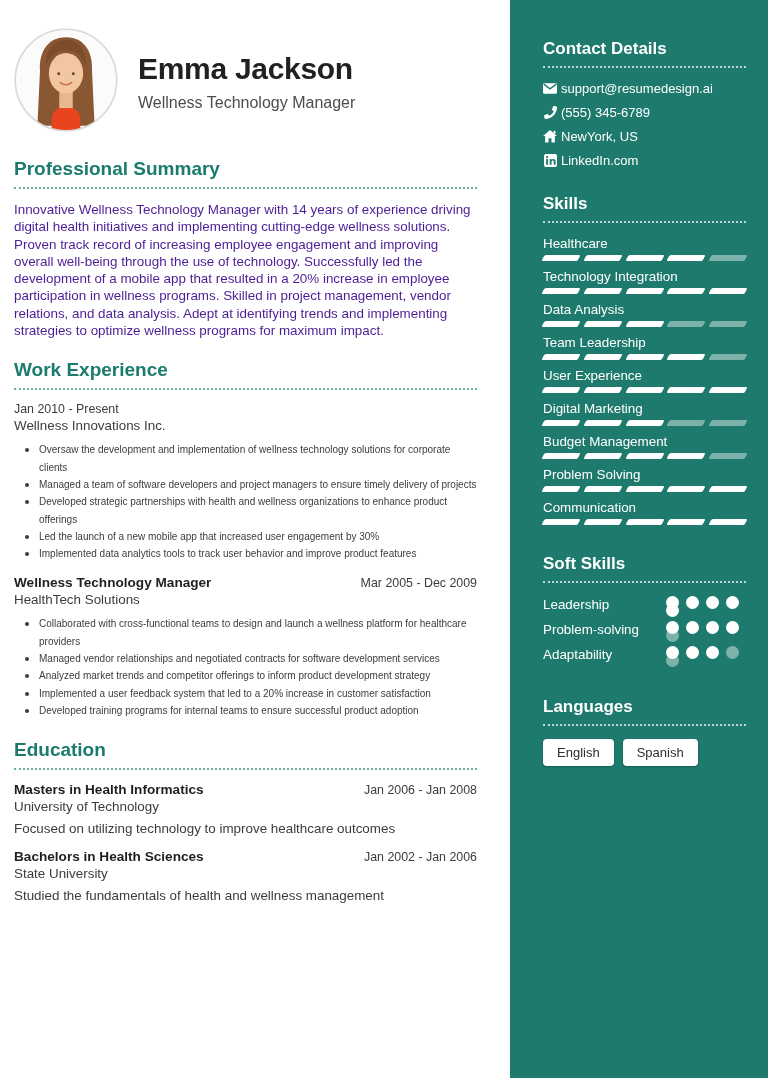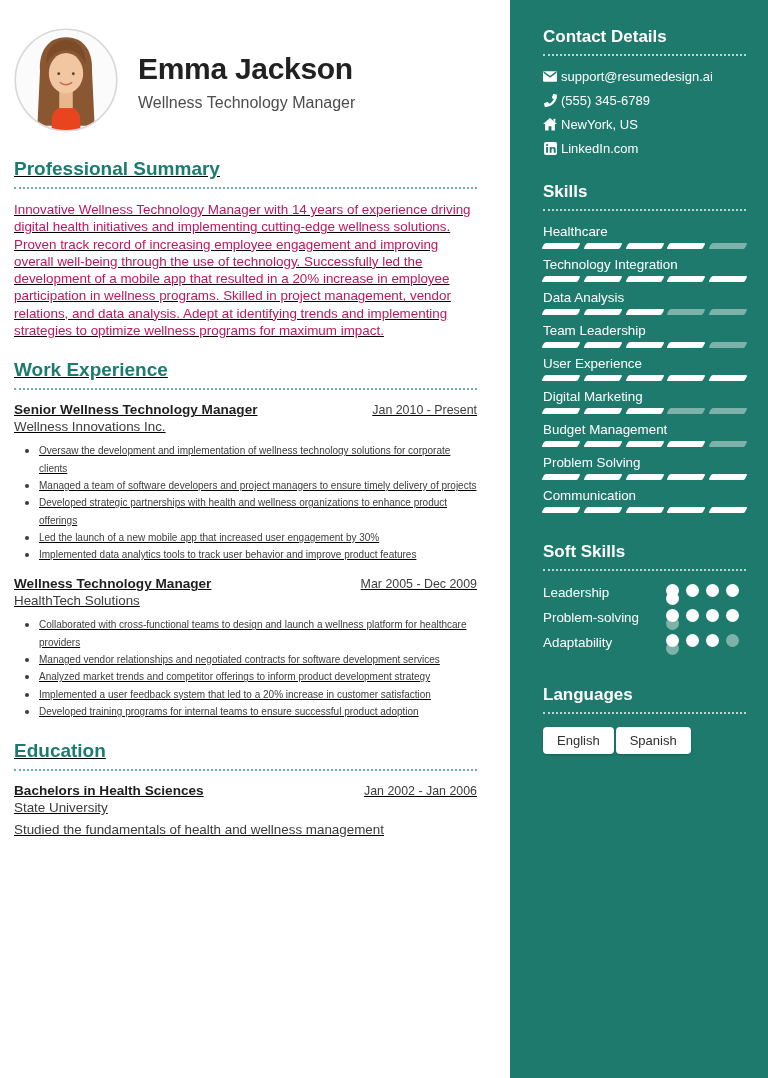--- a/index.html
+++ b/index.html
@@ -9,66 +9,66 @@
 
   
   .main { position:absolute; left:0; top:0; width:510px; height:1078px; padding:28px 33px 0 14px; }
 
   .header { display:flex; align-items:center; gap:20px; margin-bottom:26px; }
   .avatar-wrap { width:104px; height:104px; flex-shrink:0; }
   .name-block { padding-top:4px; }
   .name { font-size:30px; font-weight:700; color:#212121; letter-spacing:-0.3px; margin-bottom:8px; }
   .subtitle { font-size:16px; color:#4c4c4c; }
 
-  .sec { margin-bottom:20px;text-decoration:underline; }
+  .sec { margin-bottom:20px; }
   .sec-title { font-size:19px; font-weight:700; color:#1a7b6e; padding-bottom:7px;
                border-bottom:2px dotted rgba(32,130,117,0.65); margin-bottom:12px; }
 
-  .summary-text { font-size:13.4px; line-height:17.3px; color:#be185d; }
+  .summary-text { font-size:13.4px; line-height:17.3px; color:#4c1d95; }
 
   .job { margin-bottom:13px; }
   .job-head { display:flex; justify-content:space-between; align-items:baseline; }
   .job-title { font-size:13.6px; font-weight:700; color:#1f1f1f; }
   .job-dates { font-size:12.4px; color:#3d3d3d; white-space:nowrap; }
   .job-company { font-size:13.4px; color:#3c3c3c; margin-top:2px; }
   .job-bullets { margin-top:8px; padding-left:25px; }
   .job-bullets li { font-size:10px; line-height:17.3px; color:#3c3c3c; }
   .job-bullets li::marker { color:#3c3c3c; font-size:12px; }
 
   .edu { margin-bottom:13px; }
   .edu-school { font-size:13.4px; color:#3c3c3c; margin-top:2px; }
   .edu-desc { font-size:13.4px; color:#3c3c3c; margin-top:7px; }
 
   
   .sidebar { position:absolute; left:510px; top:0; width:258px; height:1078px;
              background:#1e7a6d; color:#ffffff; padding:27px 22px 0 33px; }
   .sb-title { font-size:17px; font-weight:700; color:#ffffff; padding-bottom:7px;
               border-bottom:2px dotted rgba(255,255,255,0.7); margin-bottom:13px; }
-  .sb-sec { margin-bottom:26px; }
+  .sb-sec { margin-bottom:26px;margin-top:12px; }
 
   .contact-item { display:flex; align-items:center; gap:4px; margin-bottom:9px; }
   .ci-icon { width:14px; height:14px; flex-shrink:0; display:flex; align-items:center; justify-content:center; }
   .ci-icon svg { display:block; }
   .ci-text { font-size:13px; color:#ffffff; }
 
   .skill { margin-bottom:8px; }
   .skill-label { font-size:13.4px; line-height:16px; color:#ffffff; }
   .skill-bar { display:flex; gap:6px; margin-top:3px; height:6px; }
   .seg { flex:1; height:6px; border-radius:1.5px; transform:skewX(-28deg); background:rgba(255,255,255,0.42); }
   .seg.filled { background:#ffffff; }
 
   .softskill { display:flex; margin-bottom:4px; }
   .ss-label { flex:1; font-size:13.4px; line-height:17px; color:#ffffff; padding-right:6px; }
   .ss-dots { width:80px; flex-shrink:0; position:relative; height:21px; font-size:0; }
   .ss-dot { display:inline-block; width:13px; height:13px; border-radius:50%;
             margin-right:7px; background:rgba(255,255,255,0.42); }
   .ss-dot.filled { background:#ffffff; }
   .ss-dot.dot5 { position:absolute; left:0; top:8px; margin:0; }
 
-  .lang-row { display:flex; gap:2px; margin-top:3px;align-items:flex-end; }
+  .lang-row { display:flex; gap:9px; margin-top:3px;align-items:flex-end; }
   .lang-pill { background:#ffffff; color:#2e2e2e; font-size:13px; padding:6px 14px;
                border-radius:4px; box-shadow:0 1px 2px rgba(0,0,0,0.25); }
 </style>
 </head>
 <body>
 
 <div class="page">
 
   <div class="main">
 
@@ -103,21 +103,20 @@
     <div class="sec">
       <div class="sec-title">Professional Summary</div>
       <p class="summary-text">Innovative Wellness Technology Manager with 14 years of experience driving digital health initiatives and implementing cutting-edge wellness solutions. Proven track record of increasing employee engagement and improving overall well-being through the use of technology. Successfully led the development of a mobile app that resulted in a 20% increase in employee participation in wellness programs. Skilled in project management, vendor relations, and data analysis. Adept at identifying trends and implementing strategies to optimize wellness programs for maximum impact.</p>
     </div>
 
     <div class="sec">
       <div class="sec-title">Work Experience</div>
       <div id="job-list">
   <div class="job">
     <div class="job-head">
-      <span class="job-title">Senior Wellness Technology Manager</span>
       <span class="job-dates">Jan 2010 - Present</span>
     </div>
     <div class="job-company">Wellness Innovations Inc.</div>
     <ul class="job-bullets">
               <li>Oversaw the development and implementation of wellness technology solutions for corporate clients</li>
               <li>Managed a team of software developers and project managers to ensure timely delivery of projects</li>
               <li>Developed strategic partnerships with health and wellness organizations to enhance product offerings</li>
               <li>Led the launch of a new mobile app that increased user engagement by 30%</li>
               <li>Implemented data analytics tools to track user behavior and improve product features</li>
             </ul>
@@ -136,20 +135,28 @@
               <li>Implemented a user feedback system that led to a 20% increase in customer satisfaction</li>
               <li>Developed training programs for internal teams to ensure successful product adoption</li>
             </ul>
   </div>
 </div>
     </div>
 
     <div class="sec">
       <div class="sec-title">Education</div>
       <div id="edu-list">
+  <div class="edu">
+    <div class="job-head">
+      <span class="job-title">Masters in Health Informatics</span>
+      <span class="job-dates">Jan 2006 - Jan 2008</span>
+    </div>
+    <div class="edu-school">University of Technology</div>
+    <div class="edu-desc">Focused on utilizing technology to improve healthcare outcomes</div>
+  </div>
 
   <div class="edu">
     <div class="job-head">
       <span class="job-title">Bachelors in Health Sciences</span>
       <span class="job-dates">Jan 2002 - Jan 2006</span>
     </div>
     <div class="edu-school">State University</div>
     <div class="edu-desc">Studied the fundamentals of health and wellness management</div>
   </div>
 </div>

